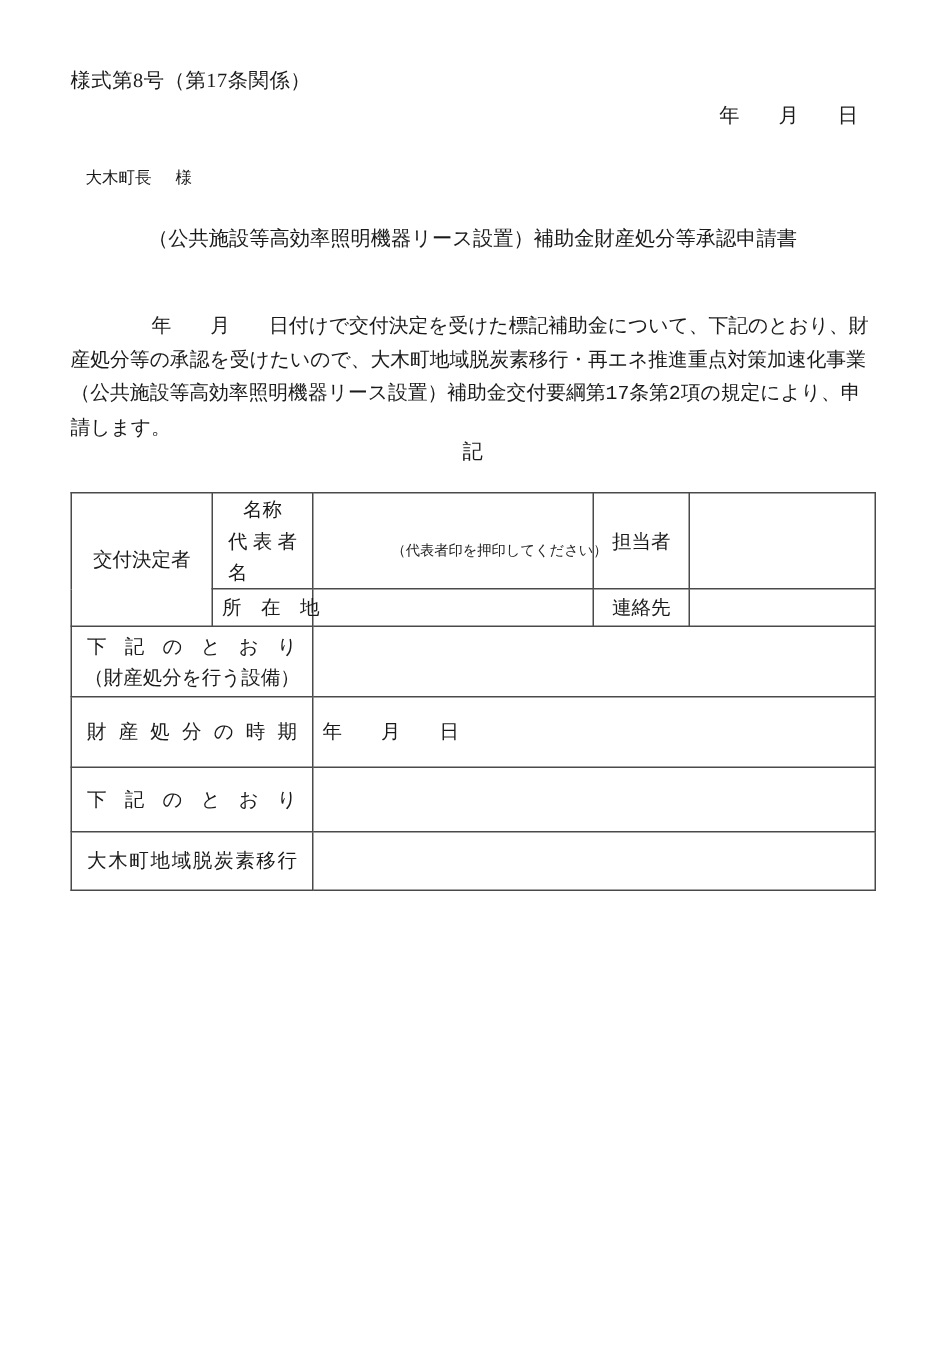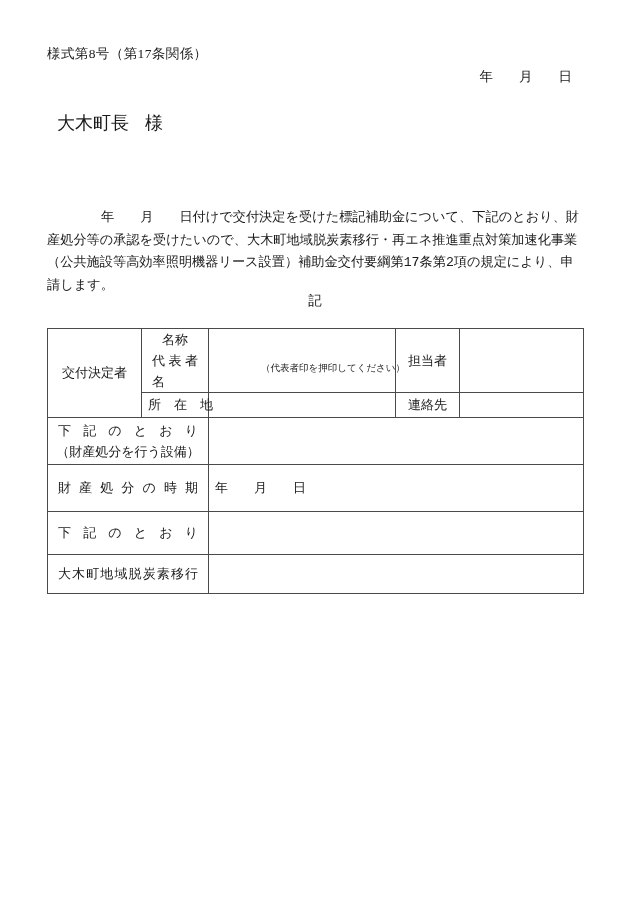--- a/index.html
+++ b/index.html
@@ -36,21 +36,21 @@
     white-space: nowrap;
   }
   .date-line .sp {
     display: inline-block;
     width: 26px;
   }
   .addressee {
     position: absolute;
     left: 57px;
     top: 111px;
-    font-size: 18px;
+    font-size: 11px;
     white-space: nowrap;
   }
   .addressee .gap {
     display: inline-block;
     width: 16px;
   }
 
   
   .title-block {
     position: absolute;
@@ -162,20 +162,21 @@
 
   <div class="date-line">
     <span>年</span><span class="sp"></span><span>月</span><span class="sp"></span><span>日</span>
   </div>
 
   <div class="addressee">
     <span>大木町長</span><span class="gap"></span><span>様</span>
   </div>
 
   <div class="title-block">
+    <div class="title-line">（公共施設等高効率照明機器リース設置）補助金財産処分等承認申請書</div>
   </div>
 
   <div class="body-par">
     <span class="indent"></span><span>年</span><span class="sp"></span><span>月</span><span class="sp"></span><span>日付けで交付決定を受けた標記補助金について、下記のとおり、財産処分等の承認を受けたいので、大木町地域脱炭素移行・再エネ推進重点対策加速化事業（公共施設等高効率照明機器リース設置）補助金交付要綱第17条第2項の規定により、申請します。</span>
   </div>
 
   <div class="ki">記</div>
 
   <table class="form-table">
     <colgroup>

